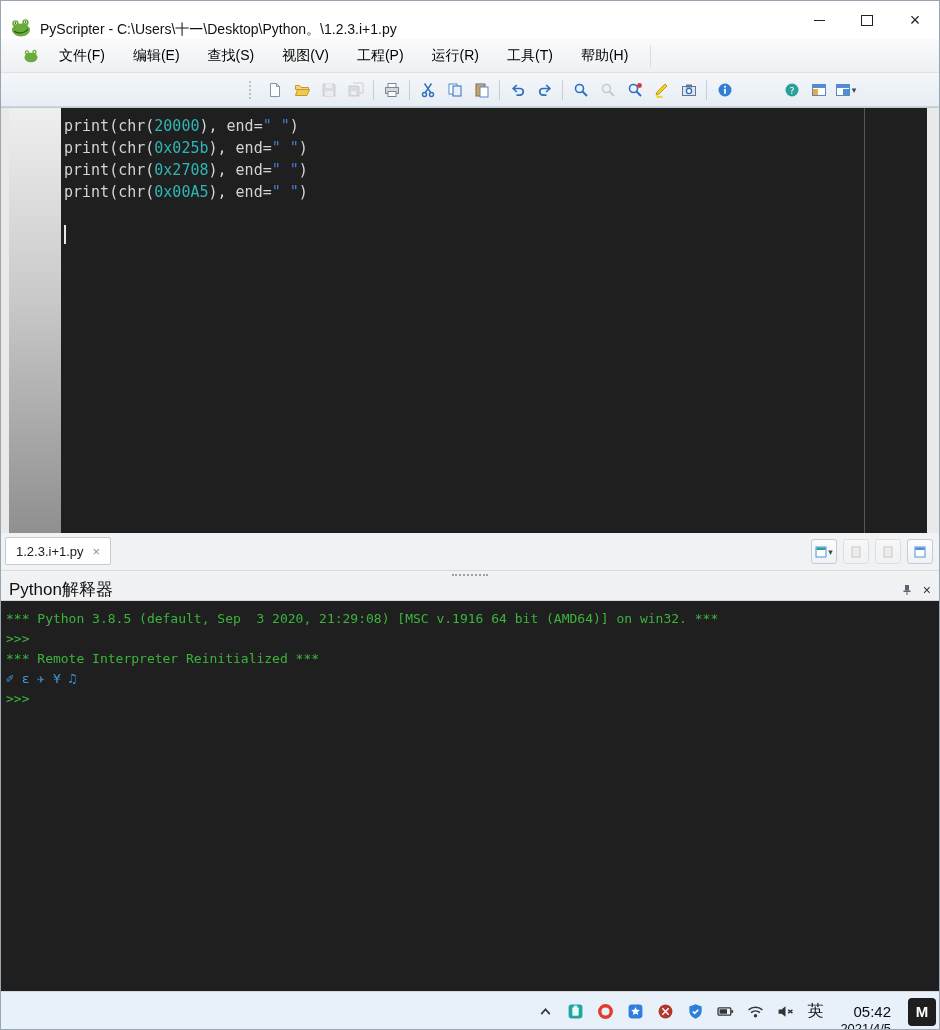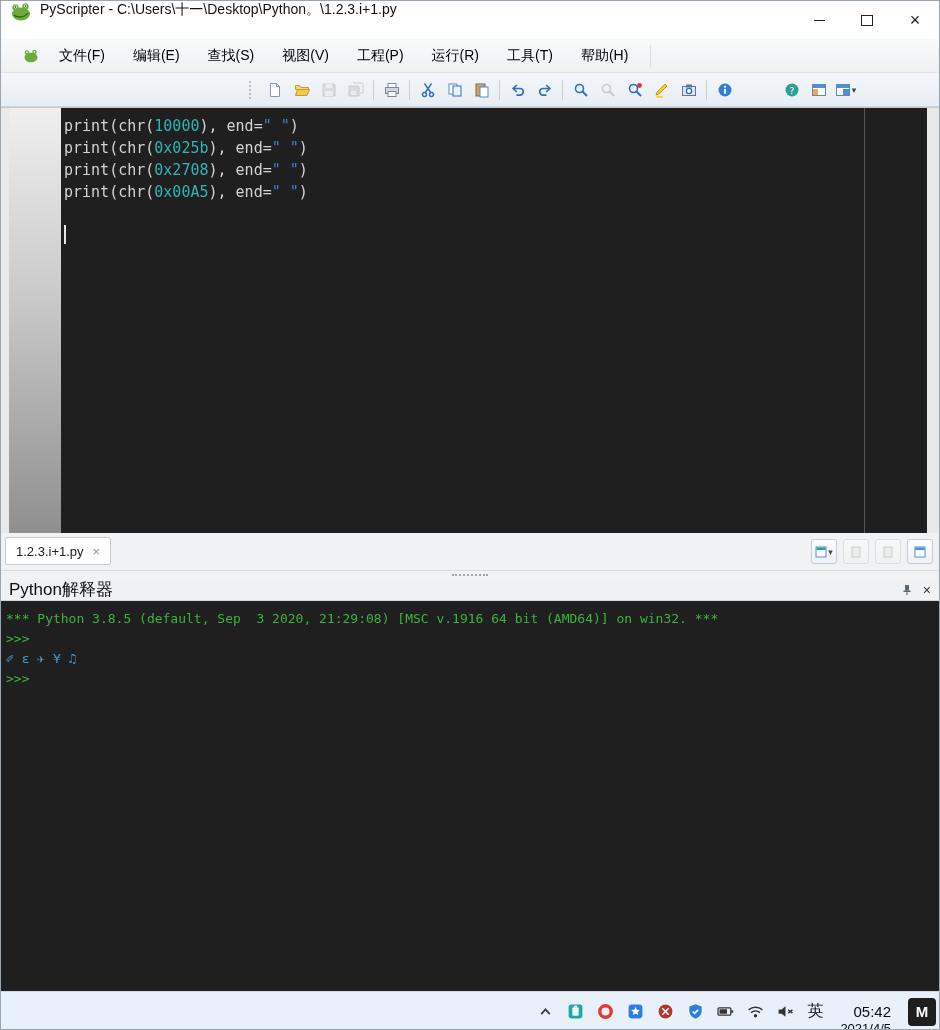--- a/index.html
+++ b/index.html
@@ -4,21 +4,21 @@
 <style>
   :root{
     --editor-bg:#1f1f1f; --token-default:#d4d4d4; --token-number:#2eb5b5; --token-string:#4a7dd0;
     --interpreter-green:#3cb43c; --interpreter-blue:#3f96d8; --taskbar-bg:#e8f1fa;
   }
   html,body{margin:0;padding:0;}
   body{width:940px;height:1030px;background:#fff;font-family:"Liberation Sans",sans-serif;}
   .window{position:absolute;top:0;left:0;width:940px;height:1030px;border:1px solid #98a6b3;box-sizing:border-box;background:#fff;overflow:hidden;}
 
   
-  .titlebar{position:absolute;top:0;left:0;right:0;height:38px;background:#fff;border-bottom:1px solid #c98d76;display:flex;align-items:flex-start;}
+  .titlebar{position:absolute;top:0;left:0;right:0;height:38px;background:#fff;border-bottom:1px solid #c98d76;display:flex;align-items:flex-end;}
   .app-icon{width:22px;height:22px;margin:0 8px 0 9px;flex:0 0 auto;}
   .title-text{font-size:14px;color:#111;white-space:nowrap;}
   .win-controls{margin-left:auto;display:flex;height:100%;}
   .wbtn{width:48px;height:100%;display:flex;align-items:center;justify-content:center;cursor:default;}
   .glyph-min{width:11px;height:1px;background:#222;display:block;}
   .glyph-max{width:10px;height:9px;border:1px solid #222;display:block;}
   .glyph-close{font-size:18px;color:#222;line-height:1;}
 
   
   .menubar{position:absolute;top:38px;left:0;right:0;height:34px;background:linear-gradient(#f9fafb,#eef0f2);border-bottom:1px solid #dfe2e6;display:flex;align-items:center;padding-left:20px;box-sizing:border-box;}
@@ -276,21 +276,21 @@
         </svg>
       <span class="dd">▾</span>
     </div>
   </div>
 
   <div class="editor-region">
     <div class="editor-gutter"></div>
     <div class="editor-dark">
       <div class="margin-line"></div>
       <div class="code-area">
-          <div class="code-line"><span class="tk-def">print(chr(</span><span class="tk-num">10000</span><span class="tk-def">), end=</span><span class="tk-str">" "</span><span class="tk-def">)</span></div>
+          <div class="code-line"><span class="tk-def">print(chr(</span><span class="tk-num">20000</span><span class="tk-def">), end=</span><span class="tk-str">" "</span><span class="tk-def">)</span></div>
           <div class="code-line"><span class="tk-def">print(chr(</span><span class="tk-num">0x025b</span><span class="tk-def">), end=</span><span class="tk-str">" "</span><span class="tk-def">)</span></div>
           <div class="code-line"><span class="tk-def">print(chr(</span><span class="tk-num">0x2708</span><span class="tk-def">), end=</span><span class="tk-str">" "</span><span class="tk-def">)</span></div>
           <div class="code-line"><span class="tk-def">print(chr(</span><span class="tk-num">0x00A5</span><span class="tk-def">), end=</span><span class="tk-str">" "</span><span class="tk-def">)</span></div>
         </div>
       <div class="caret"></div>
     </div>
   </div>
 
   <div class="tabbar">
     <div class="tab">
@@ -339,20 +339,21 @@
           </svg>
       </span>
       <span class="panel-close">×</span>
     </div>
   </div>
 
   <div class="interpreter">
     <div class="interp-output">
         <div class="il il-green">*** Python 3.8.5 (default, Sep  3 2020, 21:29:08) [MSC v.1916 64 bit (AMD64)] on win32. ***</div>
         <div class="il il-green">&gt;&gt;&gt;</div>
+        <div class="il il-green">*** Remote Interpreter Reinitialized ***</div>
         <div class="il il-blue">✐ ɛ ✈ ¥ ♫</div>
         <div class="il il-green">&gt;&gt;&gt;</div>
       </div>
   </div>
 
   <div class="taskbar">
     <span class="ticon">
       <svg class="tic" viewBox="0 0 16 16">
           <path d="M4 10.5L8 6l4 4.5" fill="none" stroke="#3a3a3a" stroke-width="1.6"></path>
         </svg>

